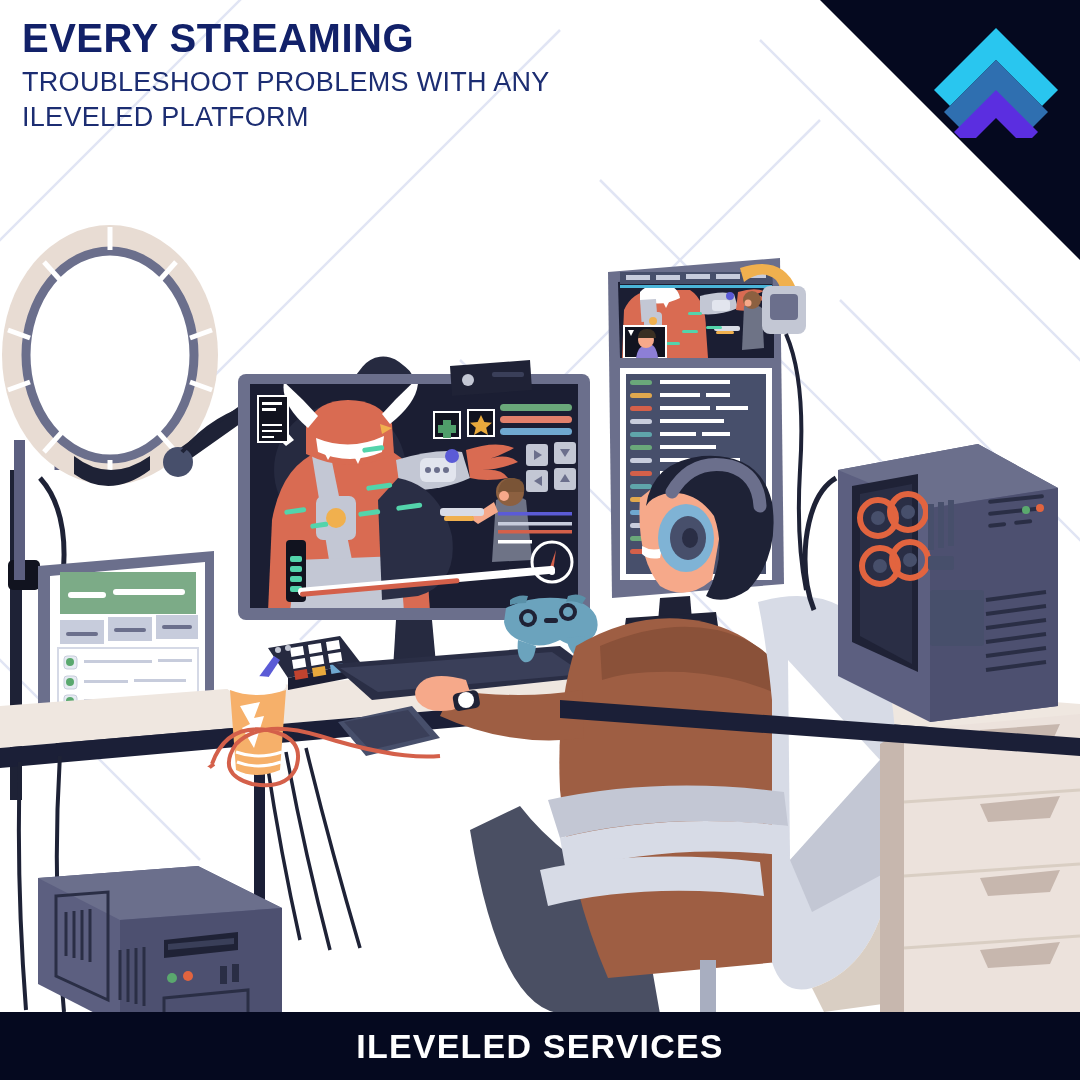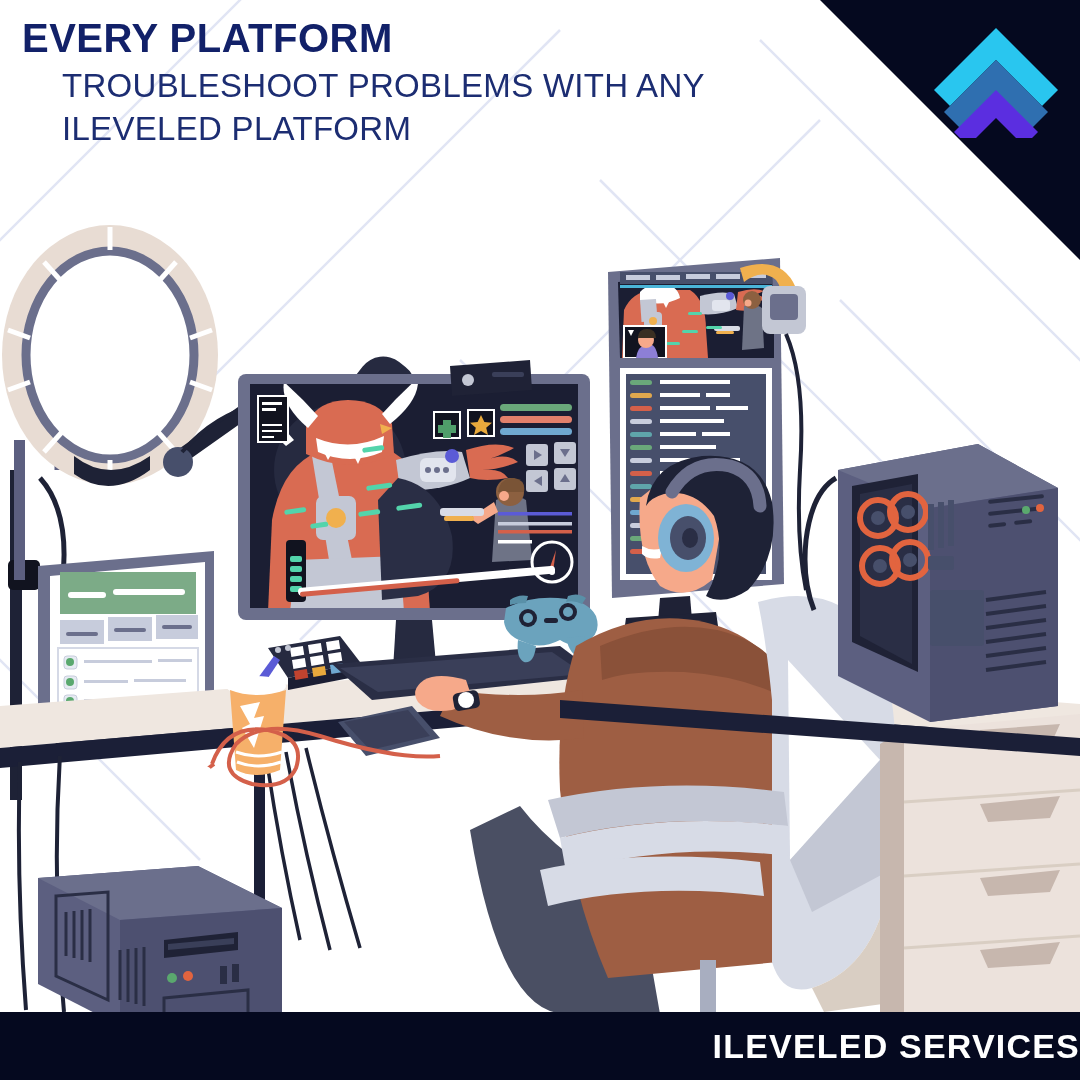--- a/index.html
+++ b/index.html
@@ -18,28 +18,28 @@
   
   .corner-wedge { position:absolute; top:0; right:0; width:260px; height:260px; z-index:3; }
   .logo-mark { position:absolute; top:18px; right:14px; width:140px; height:120px; z-index:4; }
   
   .headline { position:absolute; top:16px; left:22px; z-index:5; }
   .headline h1 {
     font-size:40px; font-weight:bold; color:#122169;
     letter-spacing:0.5px; line-height:1.12;
   }
   .headline h2 {
-    font-size:33px; font-weight:normal; color:#1c2d72;
-    letter-spacing:0.3px; line-height:1.30; margin-top:4px;margin-left:40px;
+    font-size:27px; font-weight:normal; color:#1c2d72;
+    letter-spacing:0.3px; line-height:1.30; margin-top:4px;
   }
   
   .footer-bar {
     position:absolute; left:0; right:0; bottom:0; height:68px;
     background:#05091f; z-index:6;
-    display:flex; align-items:center; justify-content:flex-end;
+    display:flex; align-items:center; justify-content:center;
   }
   .footer-bar .ftxt {
     color:#ffffff; font-size:34px; font-weight:bold; letter-spacing:1.2px;
   }
   
   .scene { position:absolute; inset:0; z-index:2; }
 </style>
 </head>
 <body>
 
@@ -623,21 +623,21 @@
     </g>
     <g>
       <path d="M70 42 L122 94 L106 110 L70 74 L34 110 L18 94 Z" fill="#2f6fb0"></path>
     </g>
     <g>
       <path d="M70 72 L112 114 L98 128 L70 100 L42 128 L28 114 Z" fill="#5b2ee0"></path>
     </g>
   </svg>
 
   <div class="headline">
-    <h1>EVERY PLATFORM</h1>
+    <h1>EVERY STREAMING</h1>
     <h2>
       <span>TROUBLESHOOT PROBLEMS WITH ANY</span><br>
       <span>ILEVELED PLATFORM</span>
     </h2>
   </div>
 
   <div class="footer-bar">
     <div class="ftxt">ILEVELED SERVICES</div>
   </div>
 

